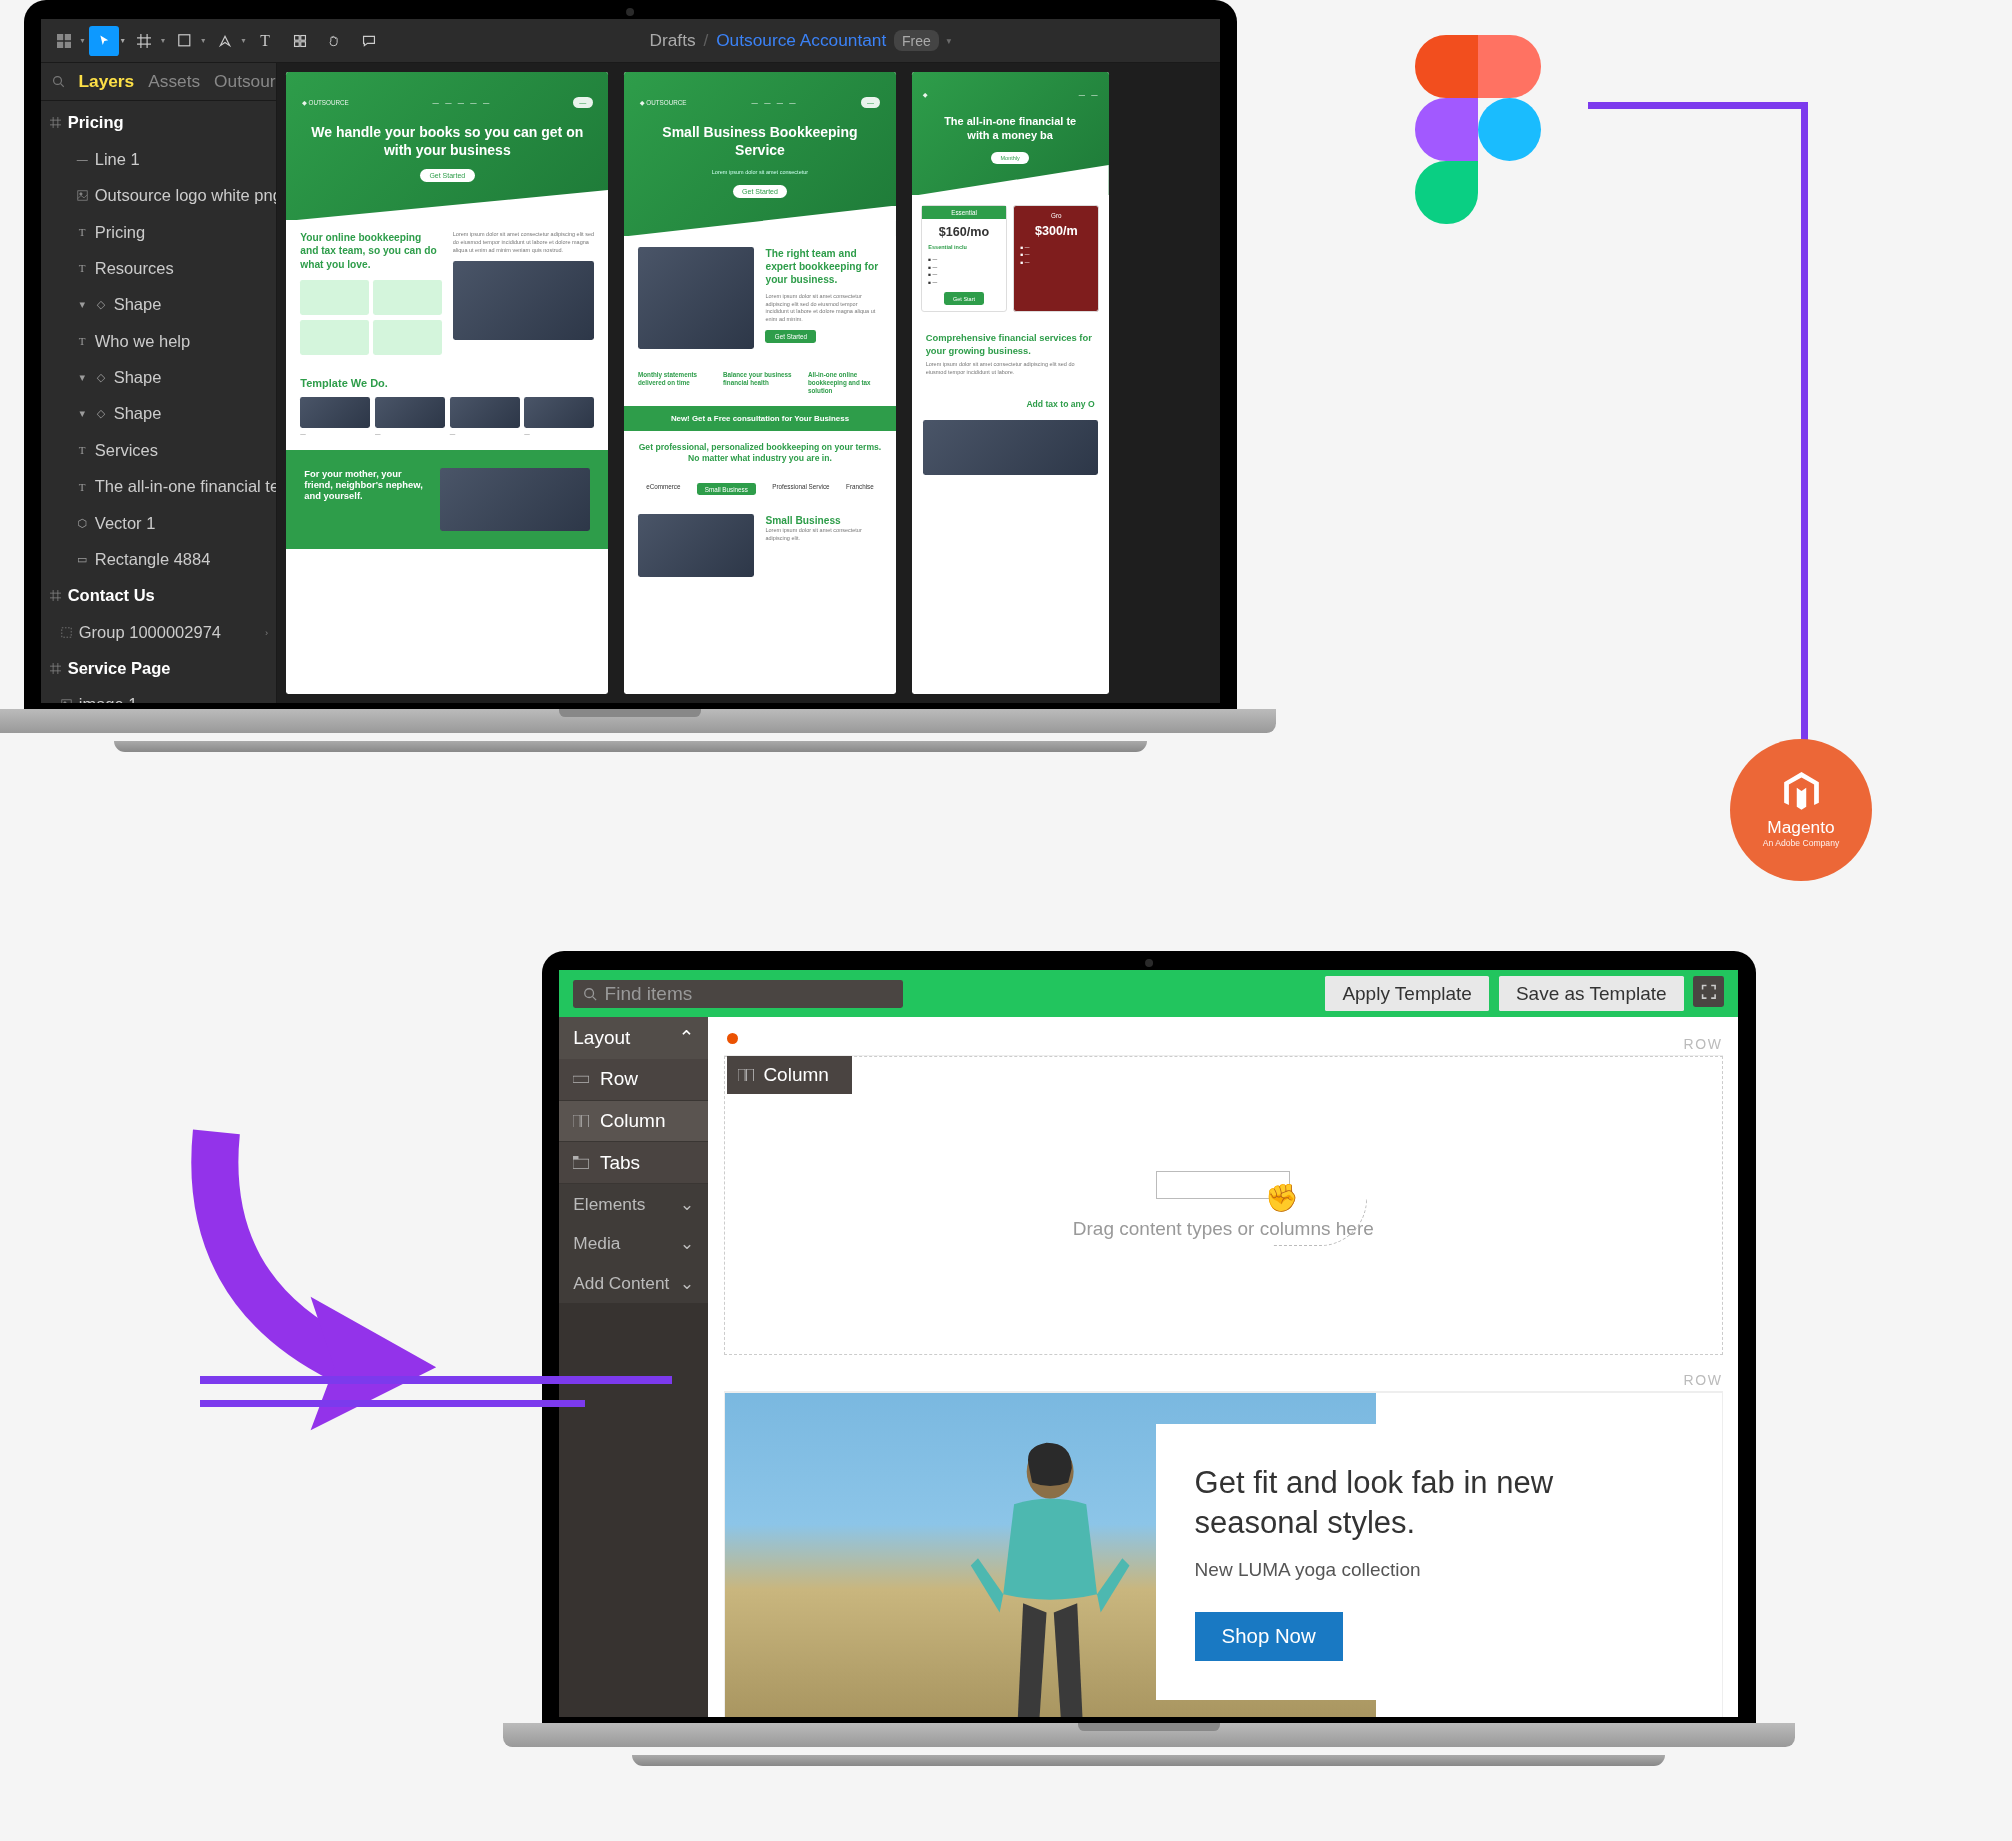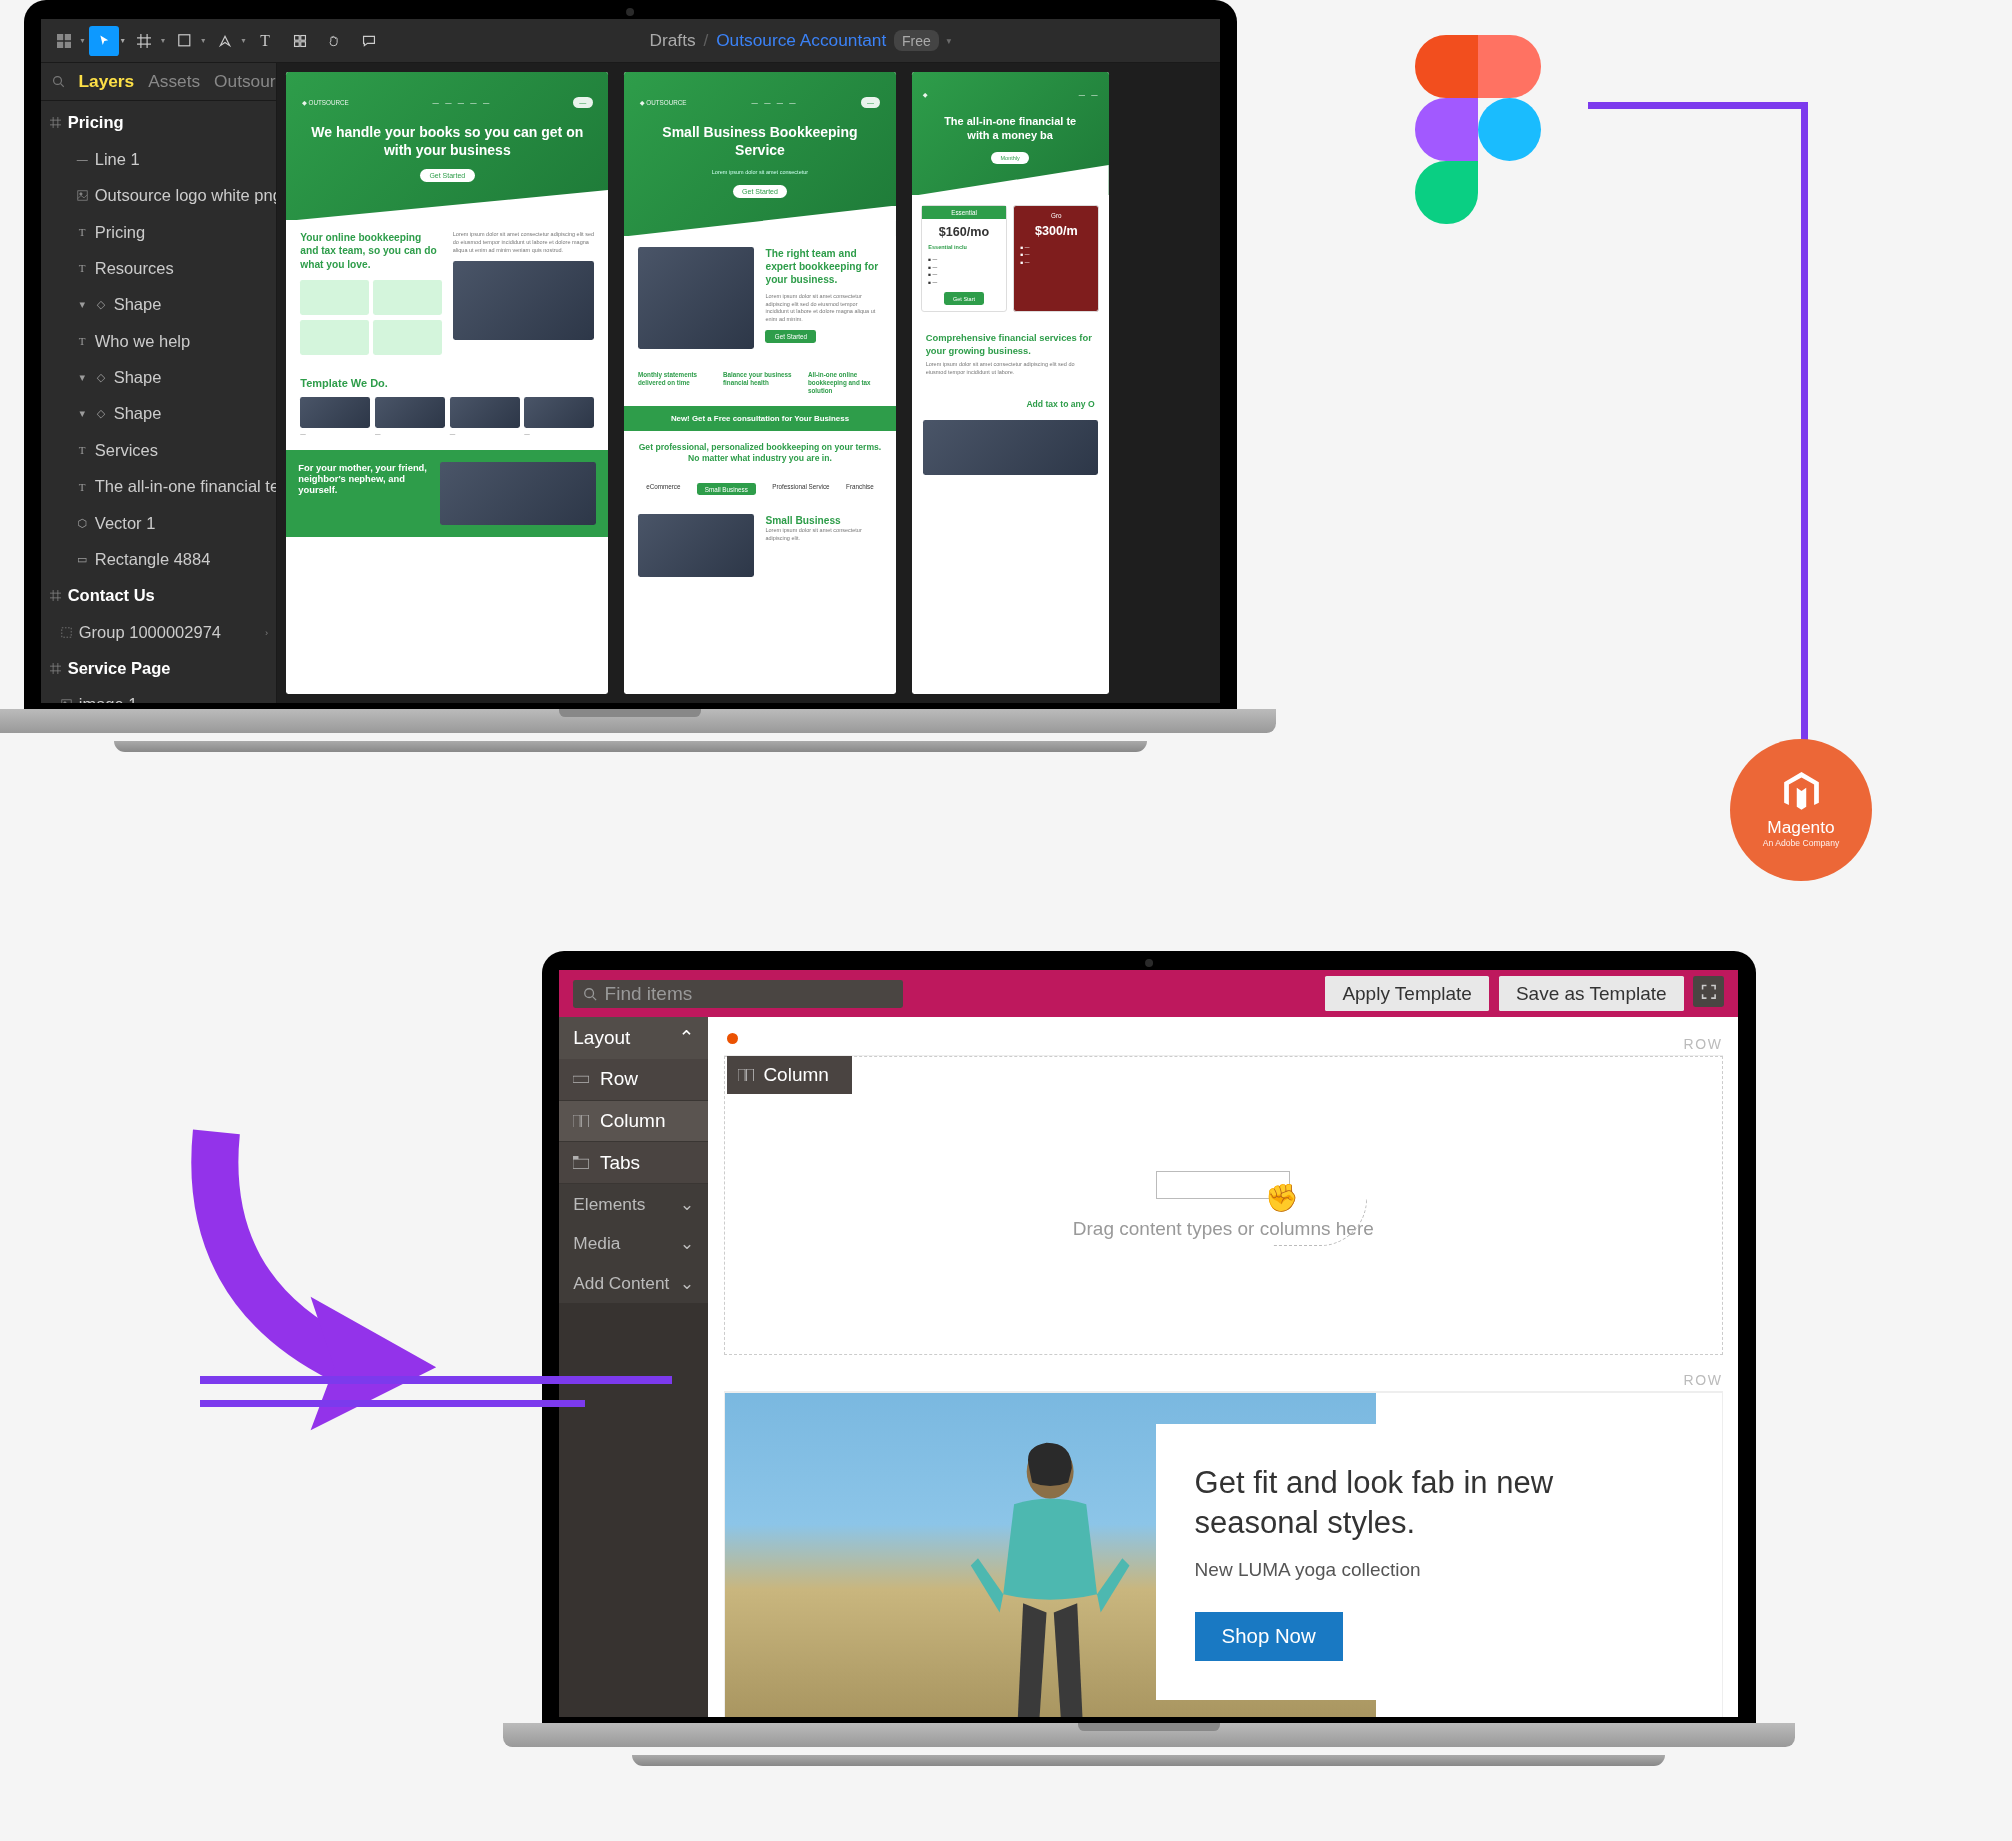--- a/index.html
+++ b/index.html
@@ -62,21 +62,21 @@
 .ab-tab-active { background: #2e9d4a; color: #fff; padding: 2.4px 7.9px; border-radius: 2.4px; }
 .ab-btn-green { background: #2e9d4a; color: #fff; padding: 3.1px 9.4px; border-radius: 2.4px; font-size: 6.3px; display: inline-block; }
 .ab-price-cards { display: flex; gap: 6.3px; padding: 9.4px; }
 .ab-price-card { flex: 1; border: 0.8px solid #ddd; border-radius: 3.1px; padding: 6.3px; text-align: center; font-size: 6.3px; }
 .ab-price-card.premium { background: #7f1d1d; color: #fff; }
 .ab-price-big { font-size: 12.6px; font-weight: 700; margin: 4.7px 0; }
 .ab-feat-list { text-align: left; font-size: 4.7px; line-height: 1.6; margin: 6.3px 0; }
 
 
 .magento-app { background: #373330; width: 1179px; height: 747px; display: flex; flex-direction: column; color: #ccc; }
-.mag-topbar { background: #be185d; height: 47px; display: flex; align-items: center; padding: 4px 14px; gap: 12.6px; }
+.mag-topbar { background: #22c55e; height: 47px; display: flex; align-items: center; padding: 4px 14px; gap: 12.6px; }
 .mag-search { flex: 0 0 330px; background: #4a4542; height: 28px; border-radius: 2.4px; display: flex; align-items: center; padding: 0 9.4px; gap: 7.9px; color: #999; font-size: 19px; }
 .mag-top-right { margin-left: auto; display: flex; gap: 9.4px; }
 .mag-btn { background: #e8e8e8; color: #333; padding: 6.3px 17.3px; font-size: 19px; border-radius: 1.6px; cursor: pointer; }
 .mag-expand { background: #4a4542; width: 31px; height: 31px; display: flex; align-items: center; justify-content: center; border-radius: 2.4px; cursor: pointer; }
 .mag-body { display: flex; flex: 1; overflow: hidden; }
 .mag-sidebar { width: 149px; background: #373330; display: flex; flex-direction: column; font-size: 19px; }
 .mag-panel-head { background: #524d49; padding: 9.4px 14px; display: flex; justify-content: space-between; align-items: center; color: #fff; cursor: pointer; }
 .mag-panel-head.sub { background: #403c39; color: #bbb; font-size: 17.3px; }
 .mag-item { background: #4a4441; padding: 9.4px 14px; display: flex; align-items: center; gap: 11px; color: #fff; cursor: pointer; border-bottom: 0.8px solid #3a3633; }
 .mag-item.drag { background: #5a5450; }
@@ -404,21 +404,21 @@
                 <div class="ab-thumb">
                     <div class="ab-img"></div>
                     <div class="ab-txt">—</div>
                   </div>
                 <div class="ab-thumb">
                     <div class="ab-img"></div>
                     <div class="ab-txt">—</div>
                   </div>
               </div>
             </div>
-            <div style="background:#2e9d4a;color:#fff;padding:12px;display:flex;gap:11px">
+            <div style="background:#2e9d4a;color:#fff;padding:18px;display:flex;gap:11px">
               <div style="flex:1;font-size:9.4px;font-weight:700">For your mother, your friend, neighbor's nephew, and yourself.</div>
               <div class="ab-img" style="flex:1.2;height:63px"></div>
             </div>
           </div>
 
           <div class="artboard ab2">
             <div class="ab-hero">
               <div class="ab-nav">
                 <span>◆ OUTSOURCE</span>
                 <div class="ab-nav-links">

